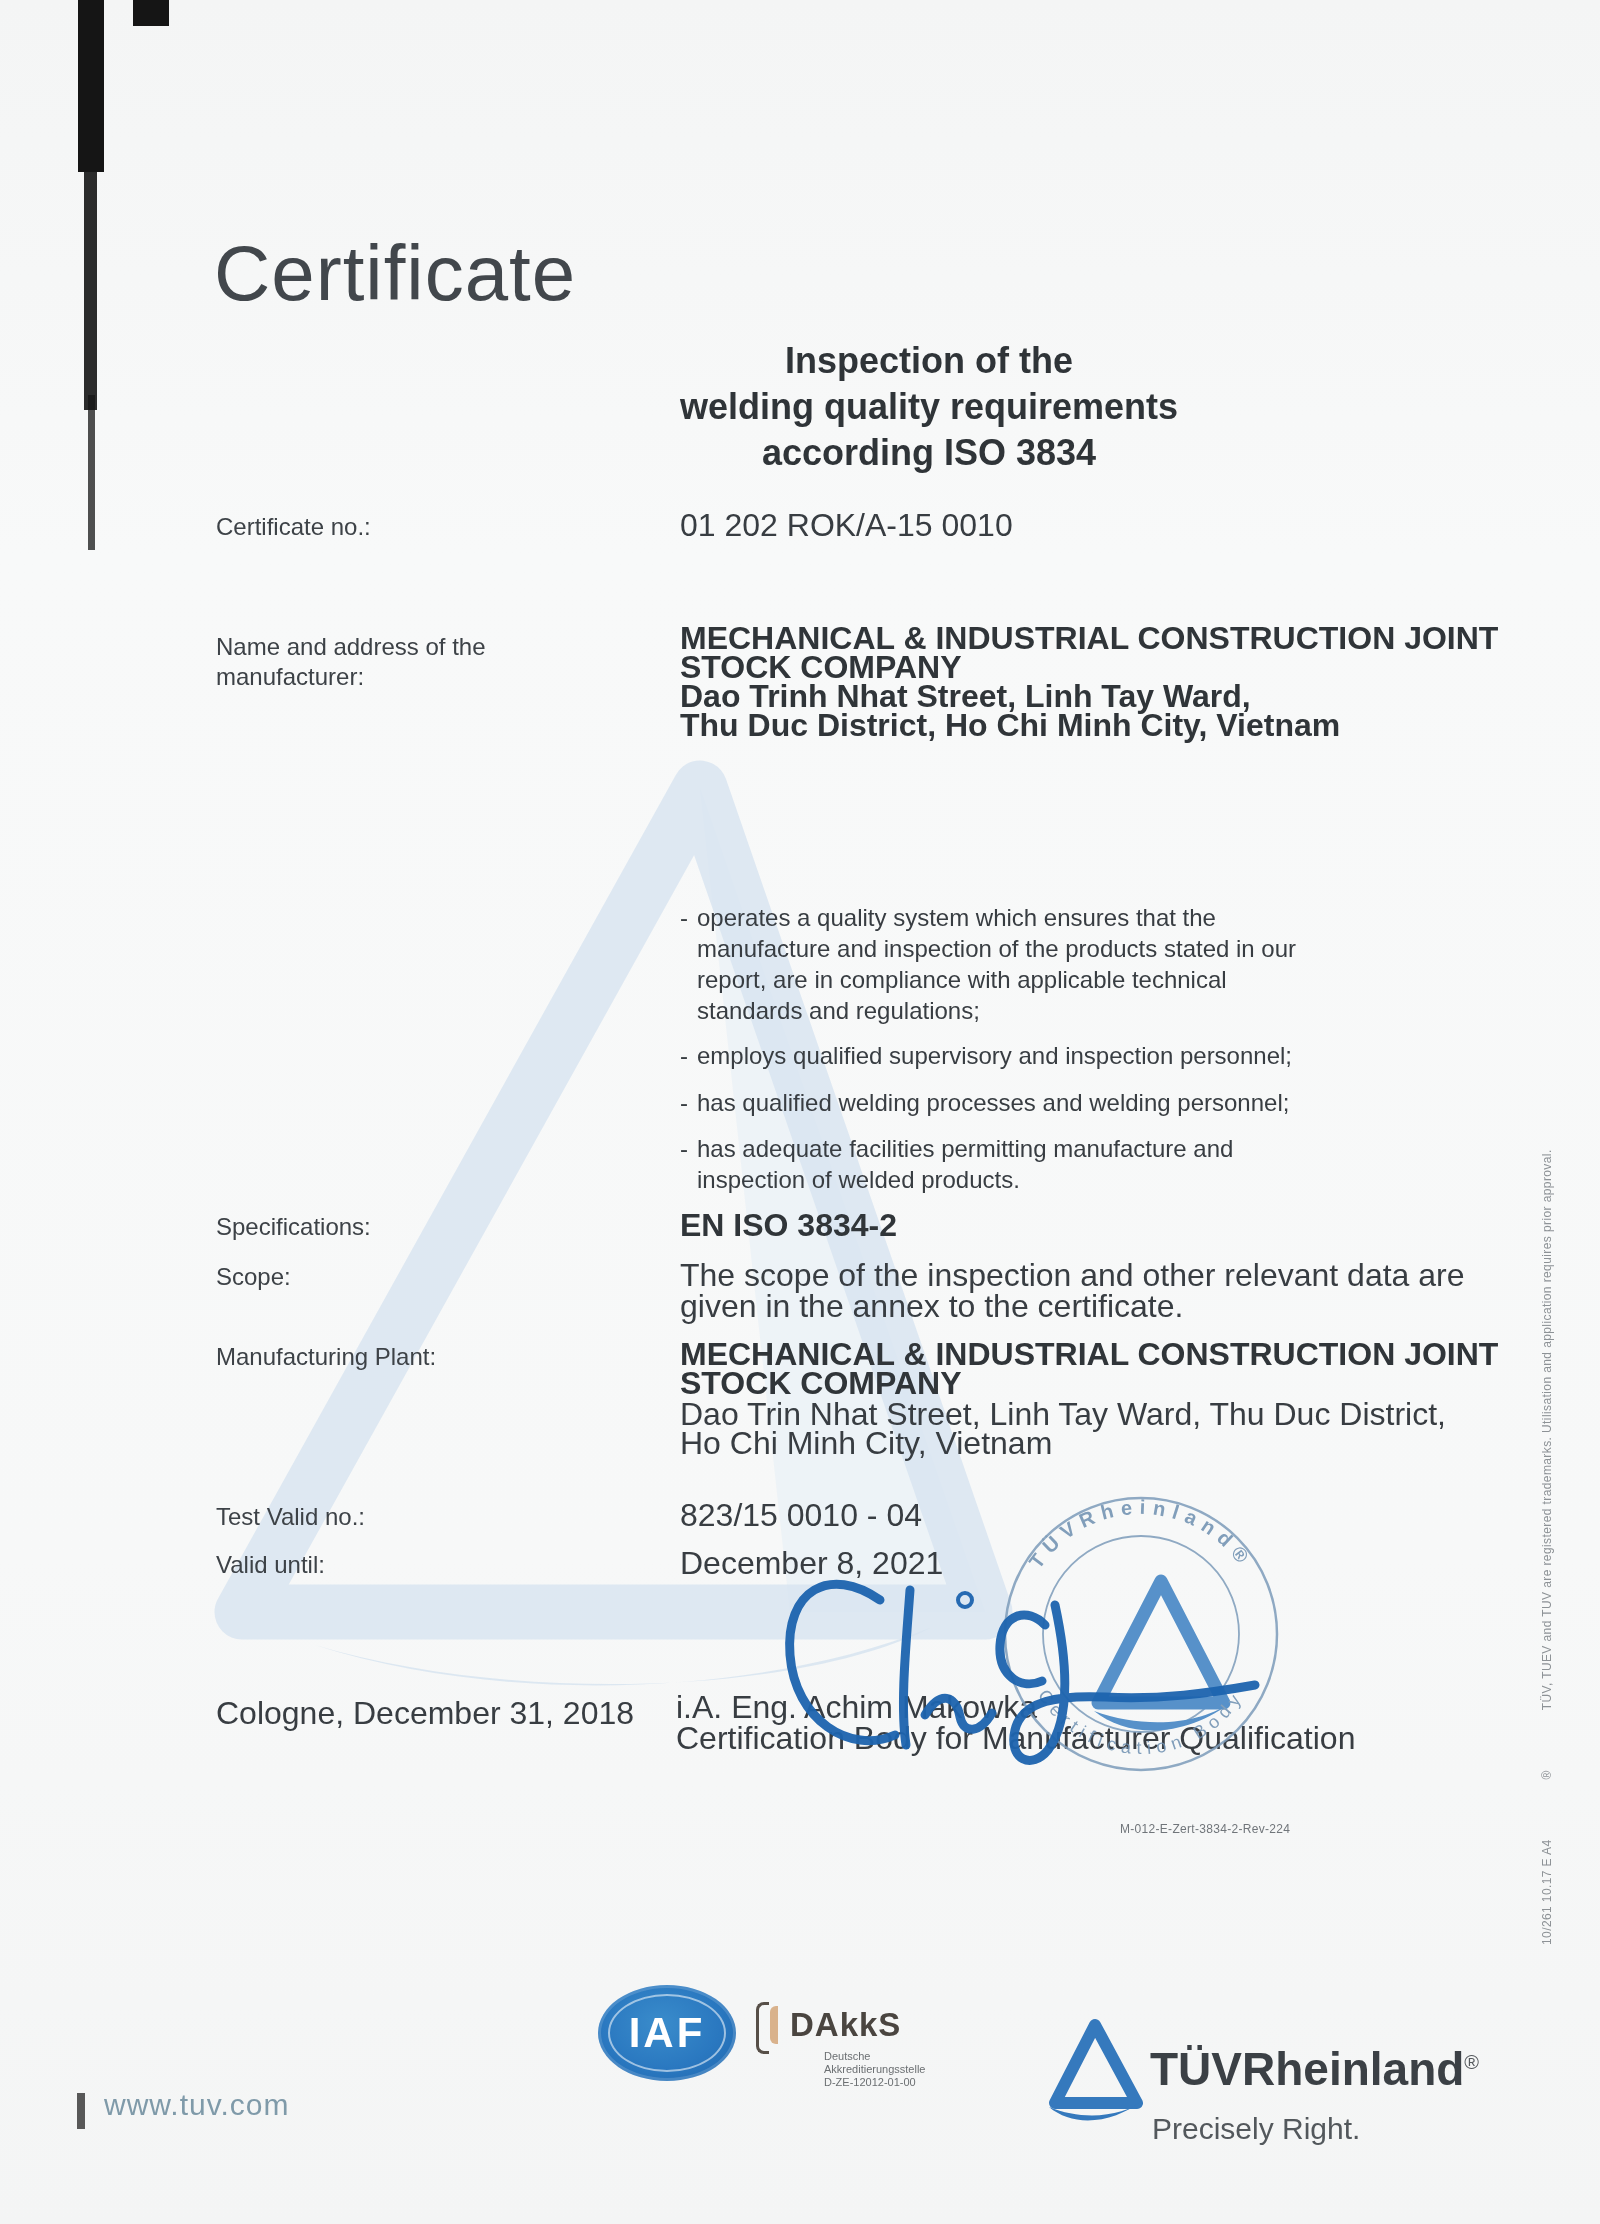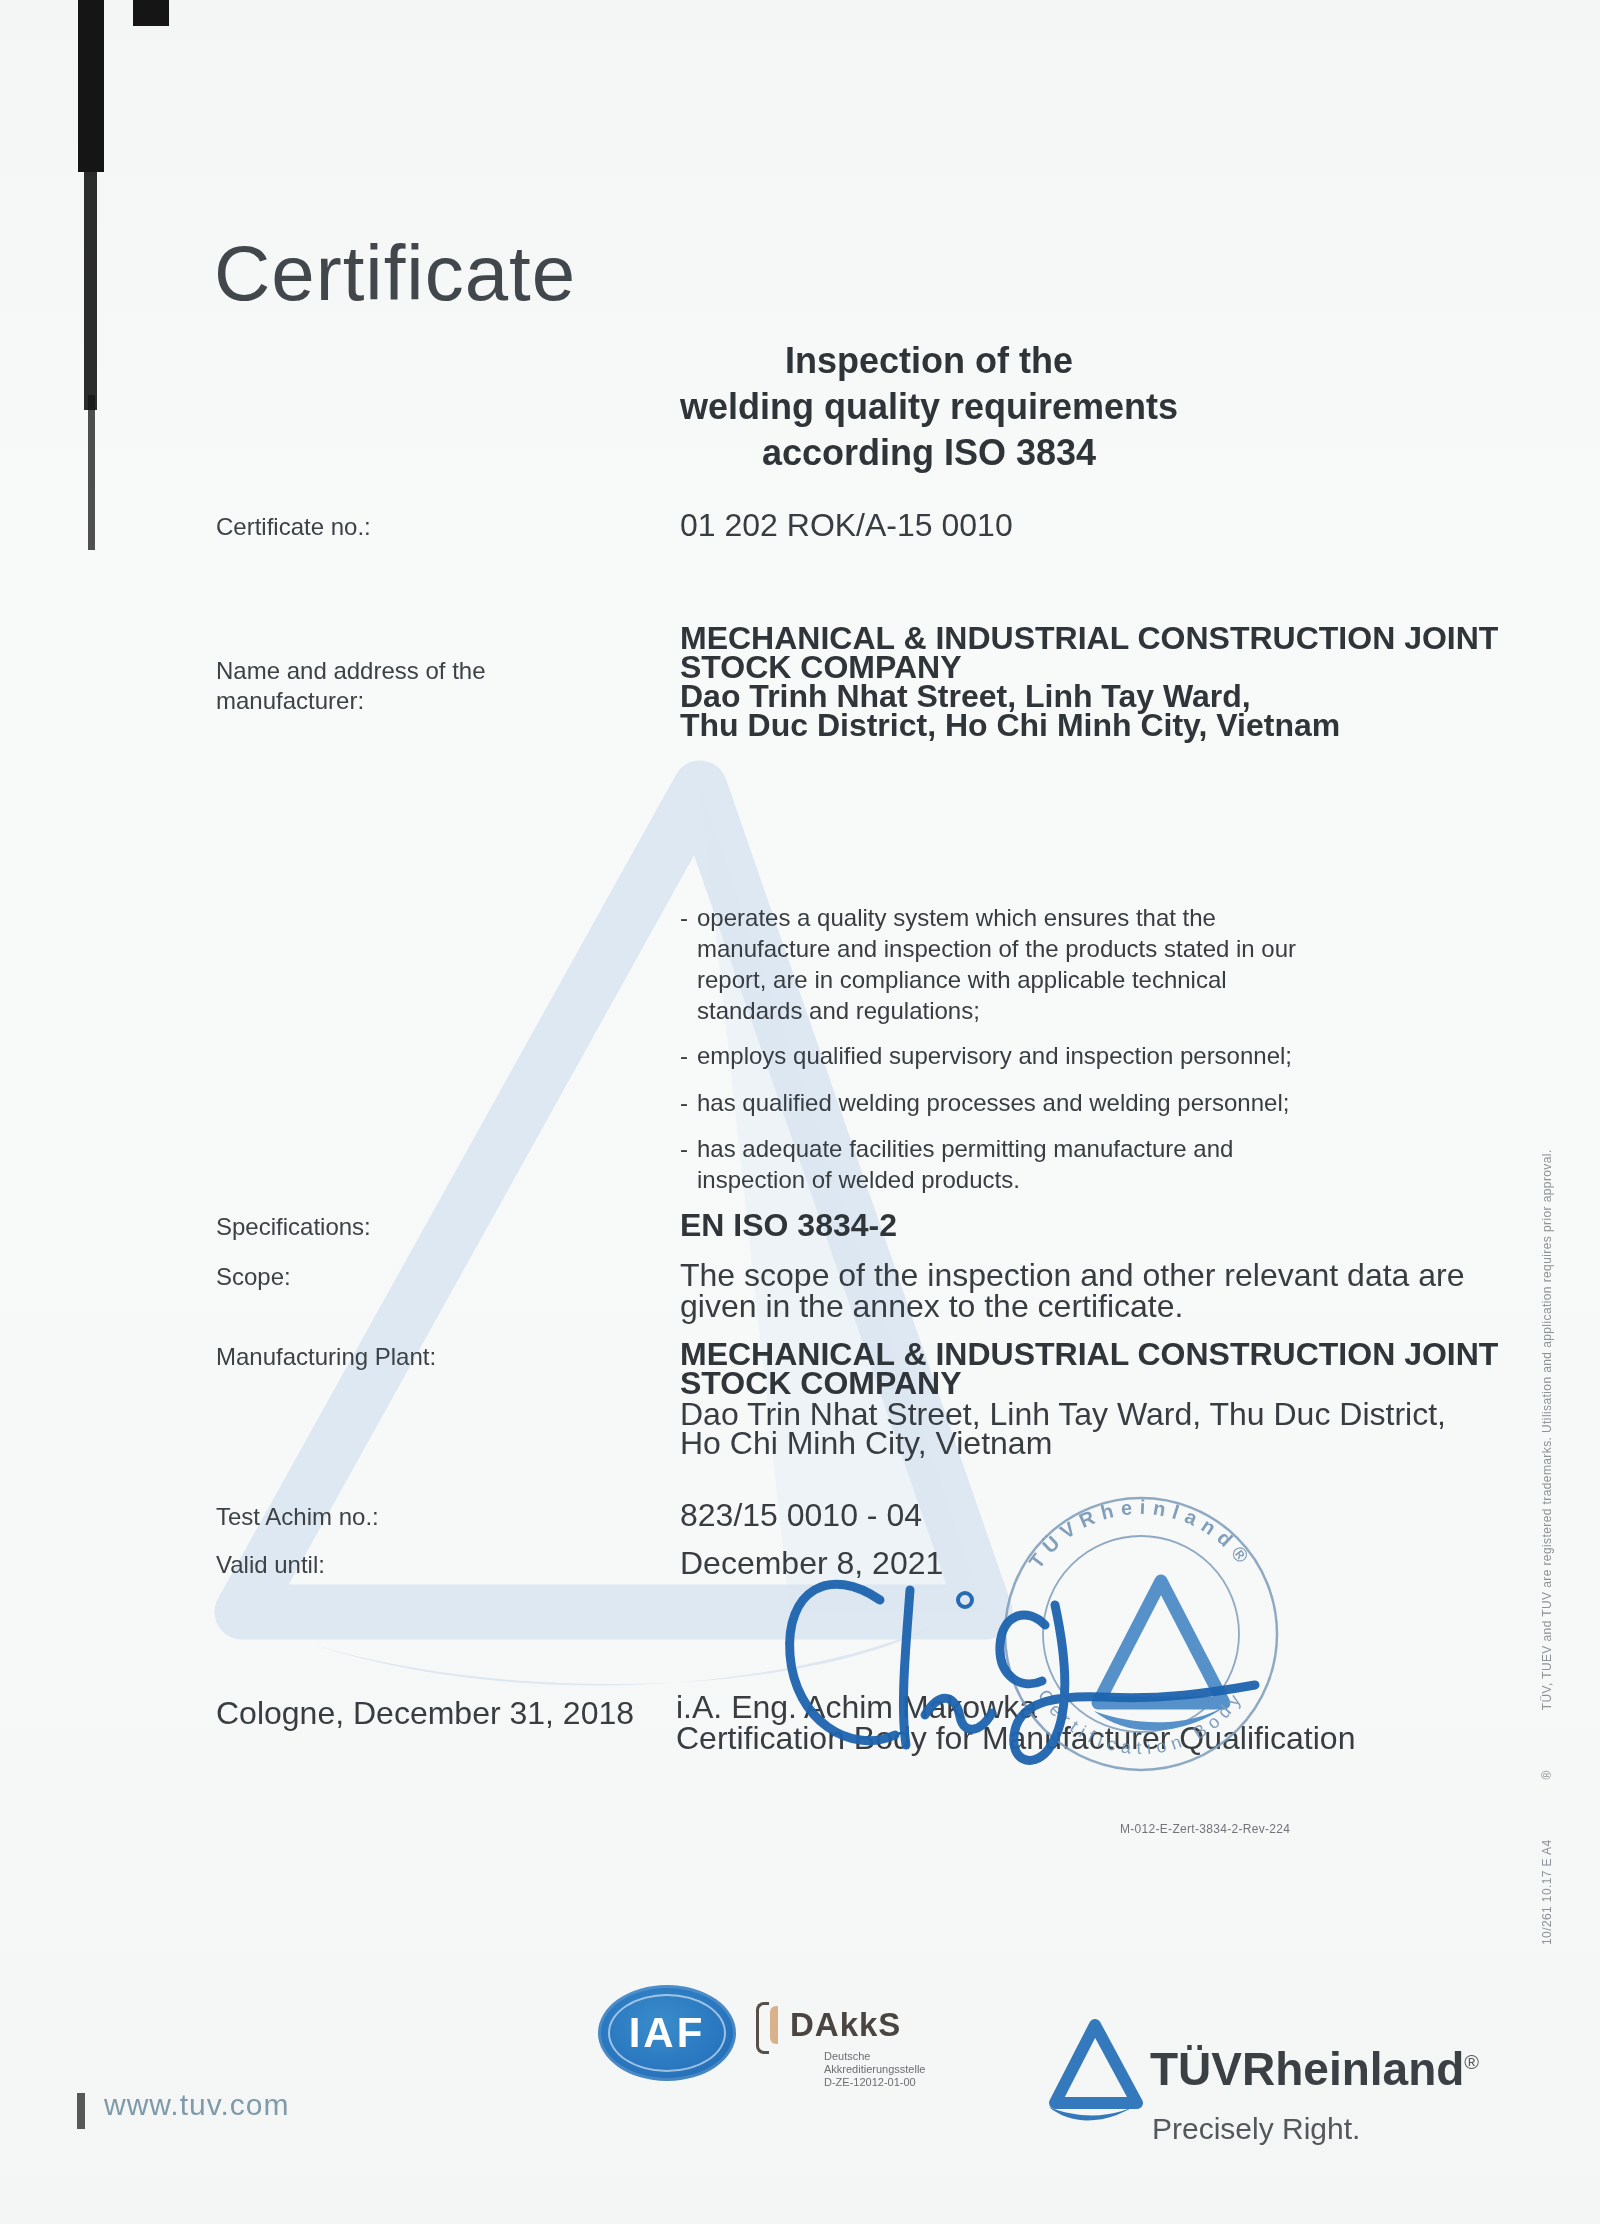--- a/index.html
+++ b/index.html
@@ -75,21 +75,21 @@
 
   <div class="abs title" style="left:214px;top:228px;">Certificate</div>
 
   <div class="abs heading pre" style="left:680px;top:338px;">Inspection of the
 welding quality requirements
 according ISO 3834</div>
 
   <div class="abs lbl" style="left:216px;top:512px;">Certificate no.:</div>
   <div class="abs val" style="left:680px;top:510px;">01 202 ROK/A-15 0010</div>
 
-  <div class="abs lbl pre" style="left:216px;top:656px;">Name and address of the
+  <div class="abs lbl pre" style="left:216px;top:632px;">Name and address of the
 manufacturer:</div>
   <div class="abs val bold pre" style="left:680px;top:624px;line-height:29px;">MECHANICAL &amp; INDUSTRIAL CONSTRUCTION JOINT
 STOCK COMPANY
 Dao Trinh Nhat Street, Linh Tay Ward,
 Thu Duc District, Ho Chi Minh City, Vietnam</div>
 
 
   <div class="abs bullet" style="left:680px;top:902px;">
     <span class="dash">-</span>
     <div class="pre">operates a quality system which ensures that the
@@ -117,21 +117,21 @@
   <div class="abs lbl" style="left:216px;top:1262px;">Scope:</div>
   <div class="abs val pre" style="left:680px;top:1260px;">The scope of the inspection and other relevant data are
 given in the annex to the certificate.</div>
 
   <div class="abs lbl" style="left:216px;top:1342px;">Manufacturing Plant:</div>
   <div class="abs val bold pre" style="left:680px;top:1340px;line-height:29px;">MECHANICAL &amp; INDUSTRIAL CONSTRUCTION JOINT
 STOCK COMPANY</div>
   <div class="abs val pre" style="left:680px;top:1400px;line-height:29px;">Dao Trin Nhat Street, Linh Tay Ward, Thu Duc District,
 Ho Chi Minh City, Vietnam</div>
 
-  <div class="abs lbl" style="left:216px;top:1502px;">Test Achim no.:</div>
+  <div class="abs lbl" style="left:216px;top:1502px;">Test Valid no.:</div>
   <div class="abs val" style="left:680px;top:1500px;">823/15 0010 - 04</div>
 
   <div class="abs lbl" style="left:216px;top:1550px;">Valid until:</div>
   <div class="abs val" style="left:680px;top:1548px;">December 8, 2021</div>
 
   <div class="abs val" style="left:216px;top:1698px;">Cologne, December 31, 2018</div>
   <div class="abs val" style="left:676px;top:1692px;">i.A. Eng. Achim Makowka</div>
   <div class="abs val" style="left:676px;top:1723px;">Certification Body for Manufacturer Qualification</div>
 
 

